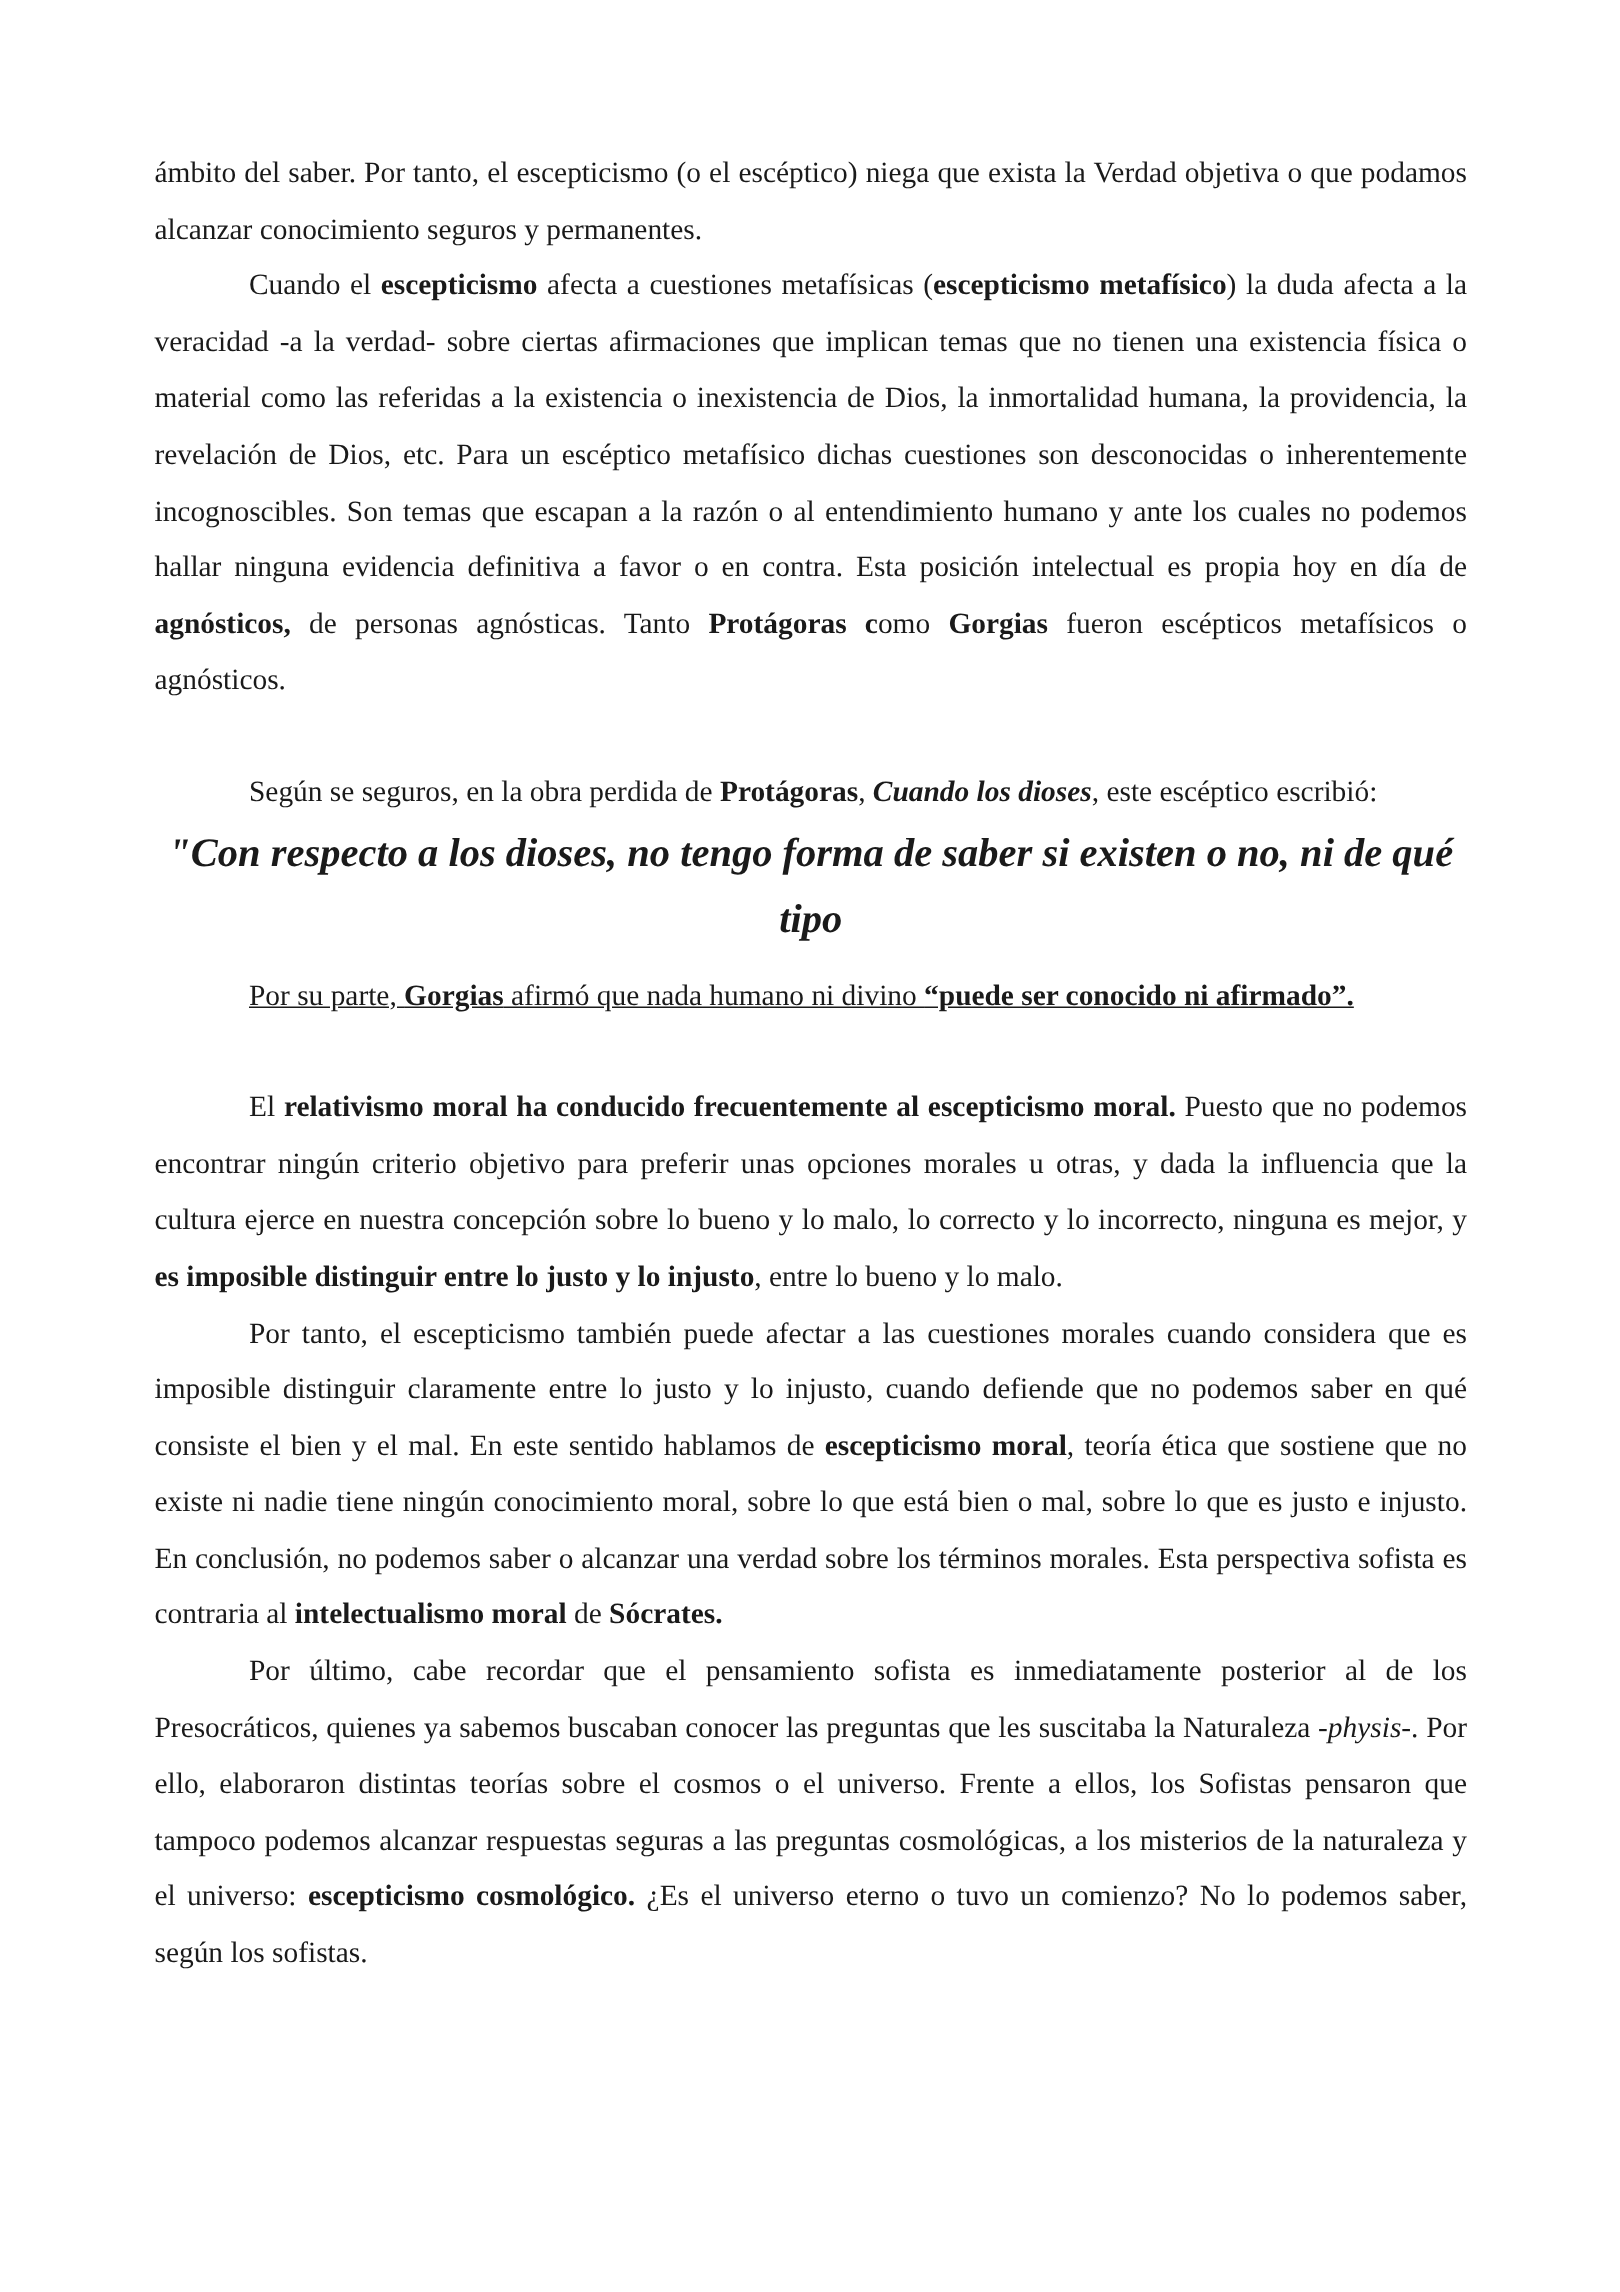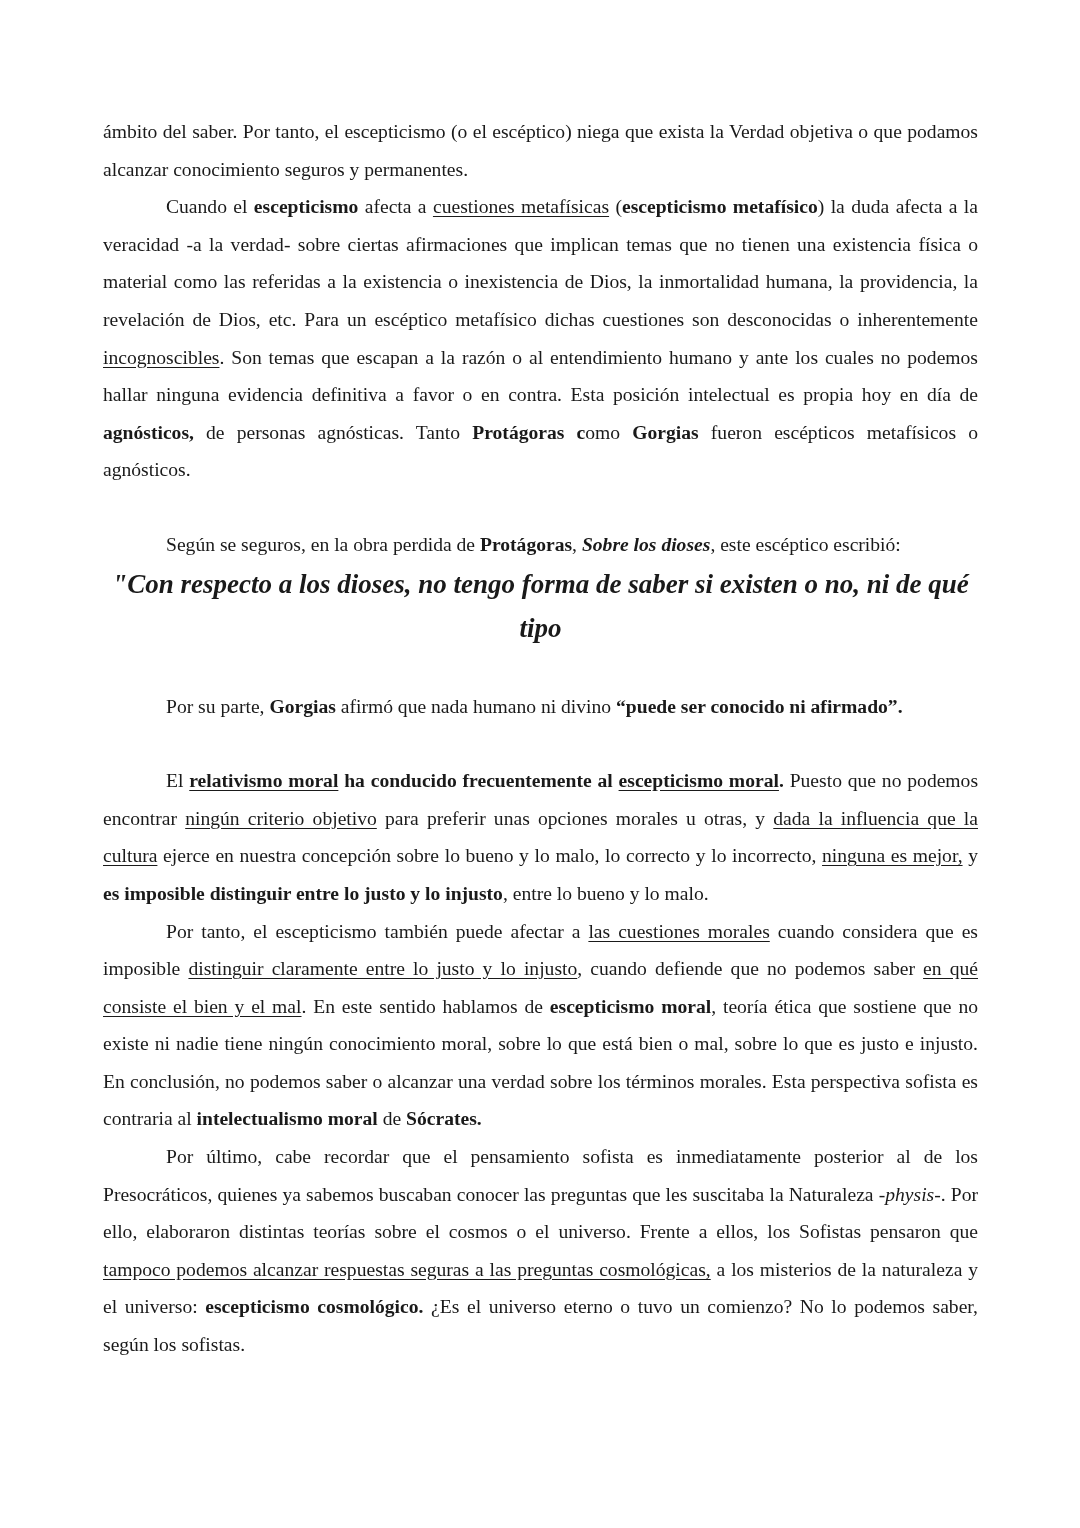--- a/index.html
+++ b/index.html
@@ -1,60 +1,60 @@
 <!DOCTYPE html>
 <html><head>
 <meta charset="utf-8">
 <style>
   html, body { margin: 0; padding: 0; background: #ffffff; }
   body { width: 1080px; height: 1528px; position: relative; overflow: hidden; }
   .page {
     position: absolute;
     left: 103px;
-    top: 113px;
+    top: 97px;
     width: 875px;
     font-family: "Liberation Serif", serif;
     font-size: 19.6px;
     line-height: 37.6px;
     color: #1a1a1a;
     text-align: justify;
   }
   p { margin: 0; }
   .indent { text-indent: 63px; }
   .gap-before { margin-top: 37px; }
   .gap-before-sm { margin-top: 27px; }
   b { font-weight: bold; }
-  .u { text-decoration: underline; text-underline-offset: 3px; }
+  .u { text-underline-offset: 3px; }
   .quote {
     font-family: "Liberation Serif", serif;
     font-weight: bold;
     font-style: italic;
     font-size: 27px;
     line-height: 44px;
     text-align: center;
     margin: 0 -4px;
   }
   .quote-wrap { margin-top: -2px; }
 </style>
 </head>
 <body>
 
 <div class="page">
 
   <p><span>ámbito del saber. Por tanto, el escepticismo (o el escéptico) niega que exista la Verdad objetiva o que podamos alcanzar conocimiento seguros y permanentes.</span></p>
 
   <p class="indent"><span>Cuando el </span><b>escepticismo</b><span> afecta a </span><span class="u">cuestiones metafísicas</span><span> (</span><b>escepticismo metafísico</b><span>) la duda afecta a la veracidad -a la verdad- sobre ciertas afirmaciones que implican temas que no tienen una existencia física o material como las referidas a la existencia o inexistencia de Dios, la inmortalidad humana, la providencia, la revelación de Dios, etc. Para un escéptico metafísico dichas cuestiones son desconocidas o inherentemente </span><span class="u">incognoscibles</span><span>. Son temas que escapan a la razón o al entendimiento humano y ante los cuales no podemos hallar ninguna evidencia definitiva a favor o en contra. Esta posición intelectual es propia hoy en día de </span><b>agnósticos,</b><span> de personas agnósticas. Tanto </span><b>Protágoras c</b><span>omo </span><b>Gorgias</b><span> fueron escépticos metafísicos o agnósticos.</span></p>
 
-  <p class="indent gap-before"><span>Según se seguros, en la obra perdida de </span><b>Protágoras</b><span>, </span><b><i>Sobre los dioses</i></b><span>, este escéptico escribió:</span></p>
+  <p class="indent gap-before"><span>Según se seguros, en la obra perdida de </span><b>Protágoras</b><span>, </span><b><i>Cuando los dioses</i></b><span>, este escéptico escribió:</span></p>
 
   <div class="quote-wrap">
     <p class="quote">"Con respecto a los dioses, no tengo forma de saber si existen o no, ni de qué tipo</p>
   </div>
 
-  <p class="indent gap-before-sm" style="margin-top:38px;"><span>Por su parte, </span><b>Gorgias</b><span> afirmó que nada humano ni divino </span><b>“puede ser conocido ni afirmado”.</b></p>
+  <p class="indent gap-before-sm" style="margin-top:12px;text-decoration:underline;"><span>Por su parte, </span><b>Gorgias</b><span> afirmó que nada humano ni divino </span><b>“puede ser conocido ni afirmado”.</b></p>
 
   <p class="indent gap-before"><span>El </span><b class="u">relativismo moral</b><b> ha conducido frecuentemente al </b><b class="u">escepticismo moral</b><b>.</b><span> Puesto que no podemos encontrar </span><span class="u">ningún criterio objetivo</span><span> para preferir unas opciones morales u otras, y </span><span class="u">dada la influencia que la cultura</span><span> ejerce en nuestra concepción sobre lo bueno y lo malo, lo correcto y lo incorrecto, </span><span class="u">ninguna es mejor,</span><span> y </span><b>es imposible distinguir entre lo justo y lo injusto</b><span>, entre lo bueno y lo malo.</span></p>
 
   <p class="indent"><span>Por tanto, el escepticismo también puede afectar a </span><span class="u">las cuestiones morales</span><span> cuando considera que es imposible </span><span class="u">distinguir claramente entre lo justo y lo injusto</span><span>, cuando defiende que no podemos saber </span><span class="u">en qué consiste el bien y el mal</span><span>. En este sentido hablamos de </span><b>escepticismo moral</b><span>, teoría ética que sostiene que no existe ni nadie tiene ningún conocimiento moral, sobre lo que está bien o mal, sobre lo que es justo e injusto. En conclusión, no podemos saber o alcanzar una verdad sobre los términos morales. Esta perspectiva sofista es contraria al </span><b>intelectualismo moral</b><span> de </span><b>Sócrates.</b></p>
 
   <p class="indent"><span>Por último, cabe recordar que el pensamiento sofista es inmediatamente posterior al de los Presocráticos, quienes ya sabemos buscaban conocer las preguntas que les suscitaba la Naturaleza -</span><i>physis</i><span>-. Por ello, elaboraron distintas teorías sobre el cosmos o el universo. Frente a ellos, los Sofistas pensaron que </span><span class="u">tampoco podemos alcanzar respuestas seguras a las preguntas cosmológicas,</span><span> a los misterios de la naturaleza y el universo: </span><b>escepticismo cosmológico.</b><span> ¿Es el universo eterno o tuvo un comienzo? No lo podemos saber, según los sofistas.</span></p>
 
 </div>
 
 </body></html>

